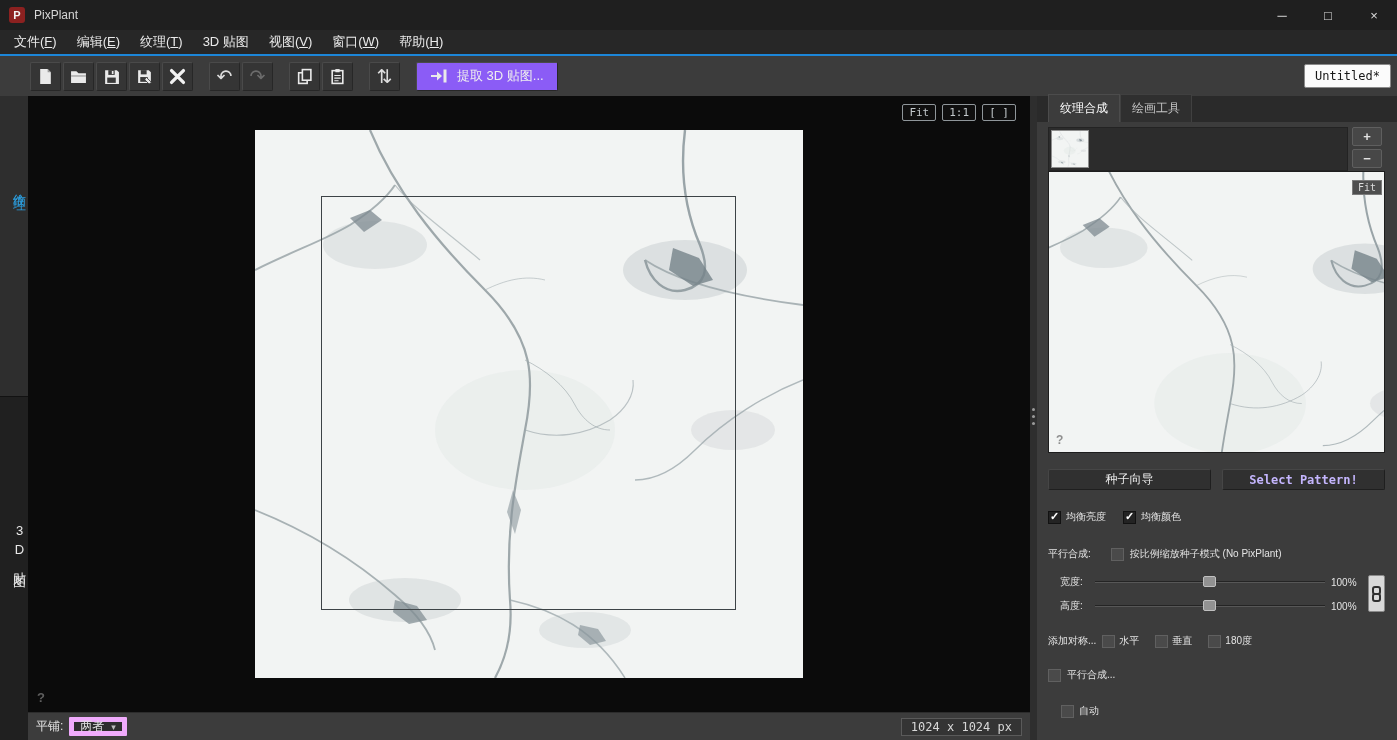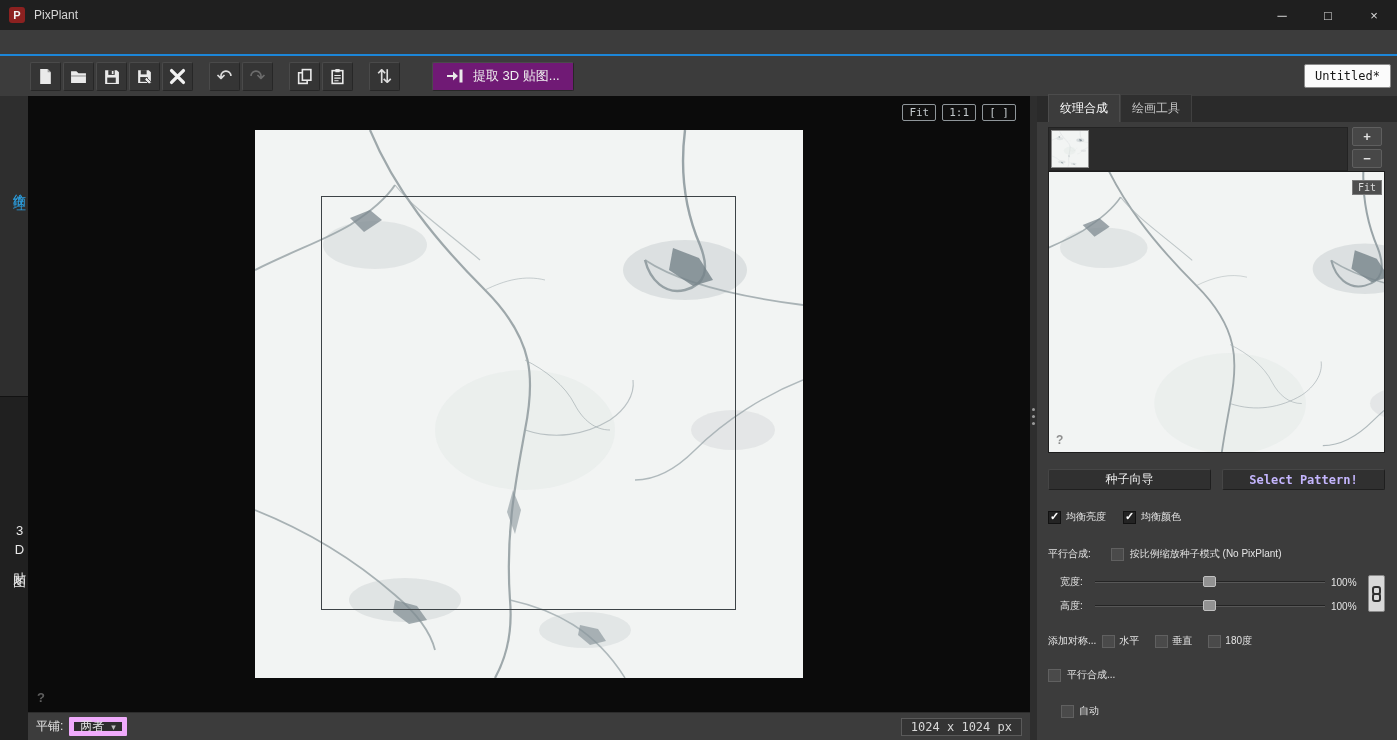--- a/index.html
+++ b/index.html
@@ -18,21 +18,21 @@
   .menubar { position:absolute; left:0; top:30px; width:1397px; height:24px; background:#272727; display:flex; align-items:center; padding-left:4px; }
   .menu-item { padding:4px 10px; font-size:13px; color:#eaeaea; white-space:nowrap; }
   .accent { position:absolute; left:0; top:54px; width:1397px; height:2px; background:#1c86d9; }
 
   
   .toolbar { position:absolute; left:0; top:56px; width:1397px; height:40px; background:#3c3c3c; display:flex; align-items:center; padding-left:30px; }
   .tbtn { width:31px; height:29px; margin-right:2px; background:#353535; border:1px solid; border-color:#4a4a4a #272727 #272727 #4a4a4a; border-radius:2px; display:flex; align-items:center; justify-content:center; flex:none; }
   .tbtn .glyph { font-size:19px; line-height:1; color:#dedede; }
   .tbtn .glyph.dim { color:#6c6c6c; }
   .tgap { width:14px; flex:none; }
-  .extract-btn { height:29px; margin-left:16px; padding:0 13px; background:#701a75; border:1px solid; border-color:#4a4a4a #272727 #272727 #4a4a4a; border-radius:2px; display:flex; align-items:center; gap:9px; font-size:13px; color:#efefef; white-space:nowrap; }
+  .extract-btn { height:29px; margin-left:0; padding:0 13px; background:#8b5cf6; border:1px solid; border-color:#4a4a4a #272727 #272727 #4a4a4a; border-radius:2px; display:flex; align-items:center; gap:9px; font-size:13px; color:#efefef; white-space:nowrap; }
   .doc-tab { margin-left:auto; margin-right:6px; background:#fbfbfb; color:#161616; border:1px solid #8a8a8a; border-radius:2px; padding:4px 10px; font-size:12px; font-family:"DejaVu Sans Mono", monospace; }
 
   
   .side { position:absolute; left:0; top:96px; width:28px; height:644px; background:#242424; }
   .side .sec-tex { position:absolute; left:0; top:0; width:28px; height:300px; background:#2e2e2e; }
   .side .sec-3d  { position:absolute; left:0; top:300px; width:28px; height:344px; background:#202020; border-top:1px solid #121212; }
   .vtab { position:absolute; left:0; width:28px; writing-mode:vertical-rl; text-orientation:upright; letter-spacing:4px; font-size:13px; text-align:center; }
   .vtab.tex { top:88px; color:#2b9fe0; }
   .vtab.d3  { top:126px; color:#e8e8e8; }
 
@@ -132,20 +132,29 @@
         <span>P</span>
       </div>
     <span class="win-title">PixPlant</span>
     <div class="win-controls">
       <div class="winbtn">─</div>
       <div class="winbtn">□</div>
       <div class="winbtn">×</div>
     </div>
   </div>
 
+  <div class="menubar">
+    <span class="menu-item">文件(<u>F</u>)</span>
+    <span class="menu-item">编辑(<u>E</u>)</span>
+    <span class="menu-item">纹理(<u>T</u>)</span>
+    <span class="menu-item">3D 贴图</span>
+    <span class="menu-item">视图(<u>V</u>)</span>
+    <span class="menu-item">窗口(<u>W</u>)</span>
+    <span class="menu-item">帮助(<u>H</u>)</span>
+  </div>
   <div class="accent"></div>
 
   <div class="toolbar">
     <div class="tbtn">
       <svg viewBox="0 0 16 16" width="17" height="17">
           <path d="M3 1h7l3 3v11H3z" fill="#eaeaea"></path>
           <path d="M10 1v3h3z" fill="#9a9a9a"></path>
         </svg>
     </div>
     <div class="tbtn">

